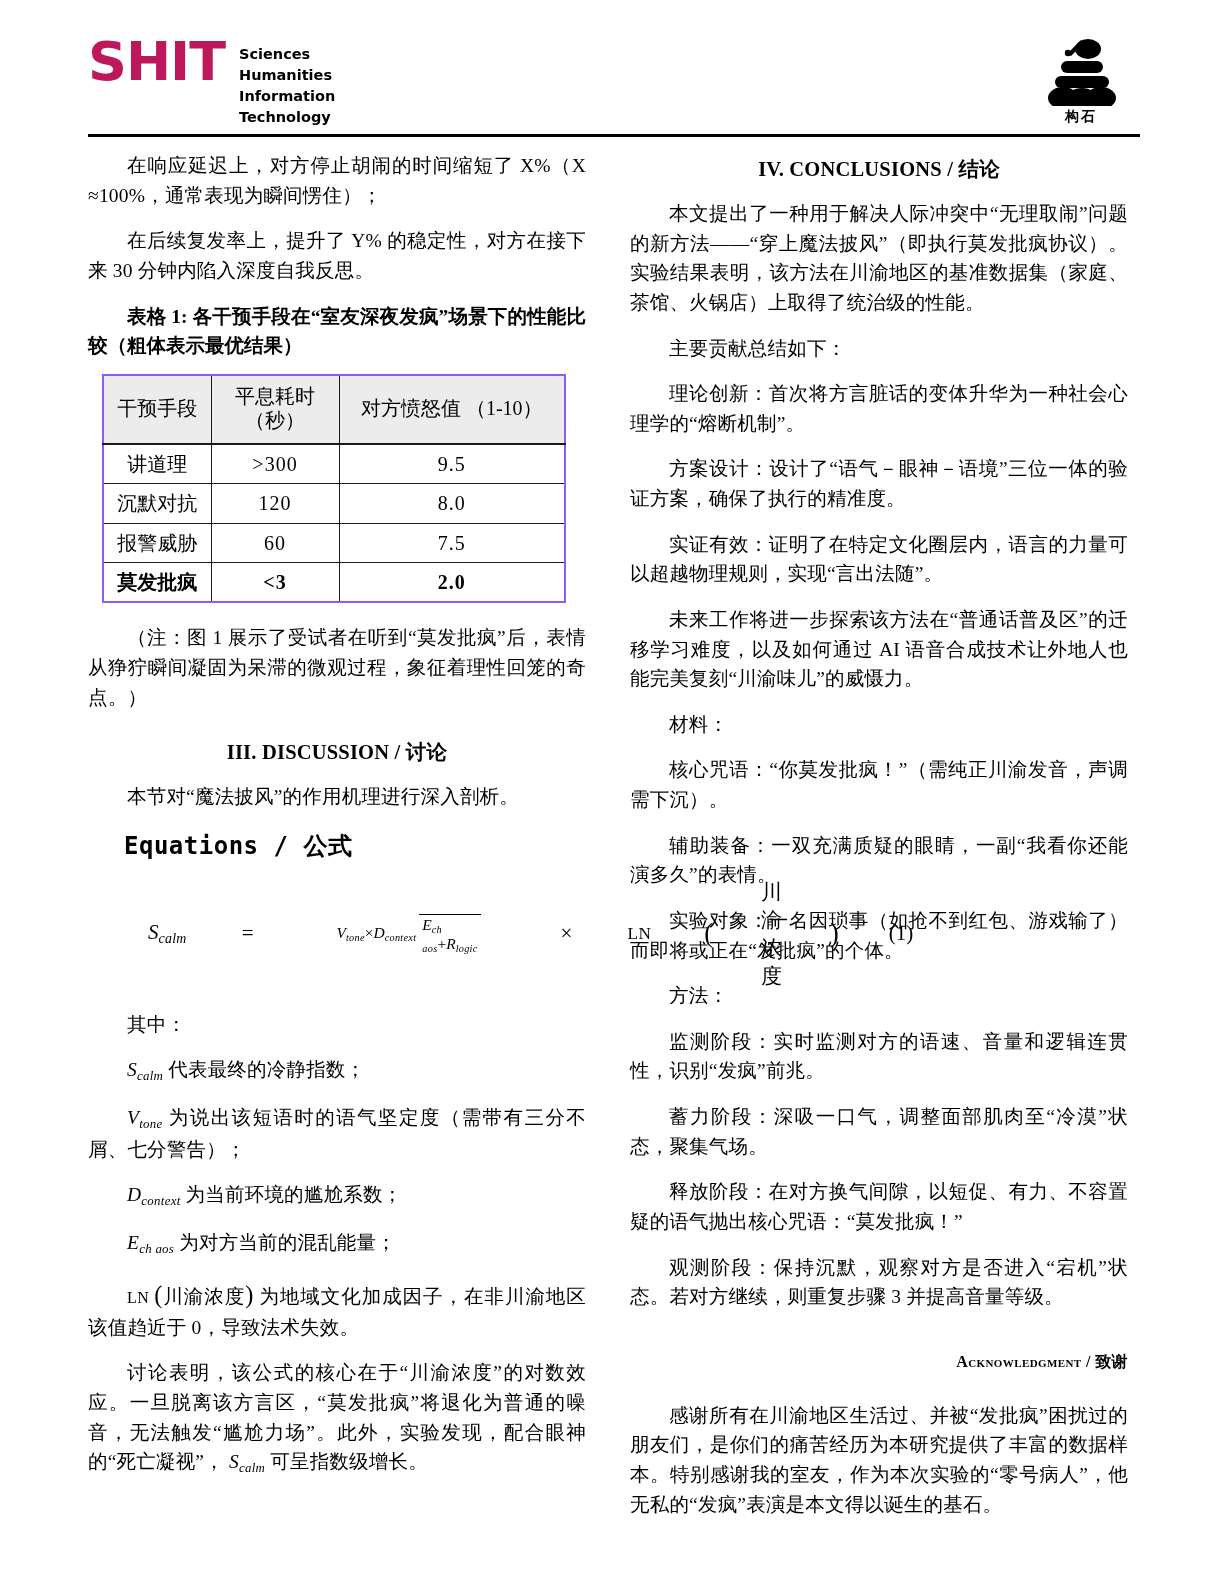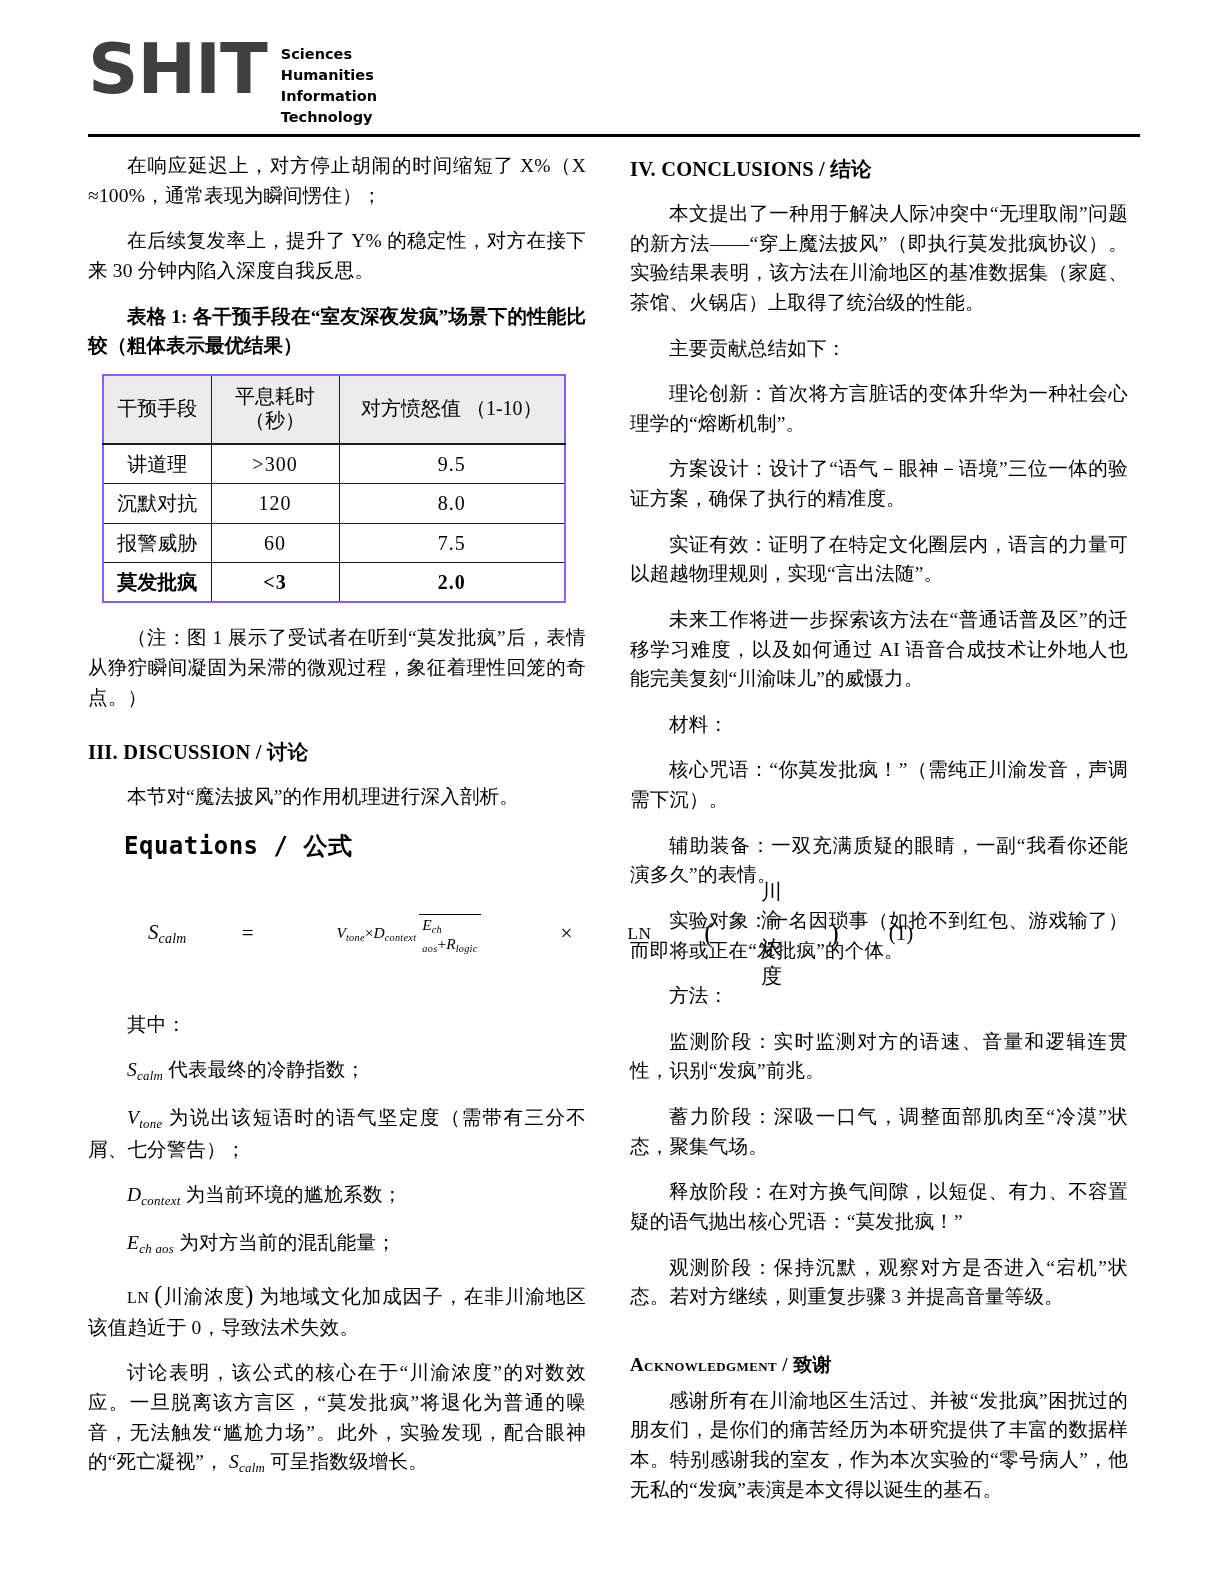--- a/index.html
+++ b/index.html
@@ -33,24 +33,24 @@
     justify-content: space-between;
   }
   .brand {
     display: flex;
     align-items: flex-start;
     padding-top: 8px;
   }
   .brand-mark {
     font-family: "DejaVu Sans", "Liberation Sans", sans-serif;
     font-weight: 700;
-    font-size: 70px;
+    font-size: 54px;
     line-height: 0.95;
     letter-spacing: -1px;
-    color: #404040;
+    color: #be185d;
   }
   .brand-words {
     margin-left: 14px;
     padding-top: 8px;
     font-family: "DejaVu Sans", "Liberation Sans", sans-serif;
     font-weight: 700;
     font-size: 14.5px;
     line-height: 1.45;
     color: #000;
   }
@@ -131,30 +131,30 @@
   table.data col.c1 { width: 108px; }
   table.data col.c2 { width: 128px; }
   table.data col.c3 { width: 226px; }
   table.data tr.best td { font-weight: 700; }
   table.data td.num { font-family: "Liberation Serif", serif; letter-spacing: 1px; }
 
   
   h2.section {
     font-size: 20.5px;
     font-weight: 700;
-    text-align: left;
+    text-align: center;
     margin: 26px 0 16px 0;
     letter-spacing: 0.2px;
   }
   h2.section.first { margin-top: 4px; }
   h2.ack {
-    font-size: 19px;
-    font-weight: 700;
-    text-align: left;
-    margin: 40px 0 8px 0;
+    font-size: 16px;
+    font-weight: 700;
+    text-align: right;
+    margin: 40px 0 28px 0;
     font-variant: small-caps;
     letter-spacing: 0.4px;
   }
   h3.subsec {
     font-family: "DejaVu Sans Mono", "Liberation Mono", monospace;
     font-size: 24px;
     font-weight: 700;
     margin: 18px 0 16px 0;
     padding-left: 36px;
     letter-spacing: 0.5px;
@@ -202,20 +202,33 @@
     <div class="brand">
       <div class="brand-mark">SHIT</div>
       <div class="brand-words">
         <div>Sciences</div>
         <div>Humanities</div>
         <div>Information</div>
         <div>Technology</div>
       </div>
     </div>
 
+    <div class="pub-logo">
+      <svg width="80" height="72" viewBox="0 0 80 72">
+        <ellipse cx="47" cy="15" rx="13" ry="10" fill="#000"></ellipse>
+        <path d="M26 20 L40 6 L43 9 L30 22 Z" fill="#000"></path>
+        <circle cx="27" cy="19" r="3.2" fill="#000"></circle>
+        <rect x="20" y="27" width="42" height="12" rx="6" fill="#000"></rect>
+        <rect x="14" y="42" width="54" height="12" rx="6" fill="#000"></rect>
+        <ellipse cx="22" cy="64" rx="15" ry="11" fill="#000"></ellipse>
+        <ellipse cx="41" cy="65" rx="15" ry="11" fill="#000"></ellipse>
+        <ellipse cx="60" cy="64" rx="15" ry="11" fill="#000"></ellipse>
+      </svg>
+      <div class="pub-logo-label">构石</div>
+    </div>
   </div>
 
   <hr class="rule">
 
   <div class="columns">
 
     <div class="col">
 
       <p class="para">在响应延迟上，对方停止胡闹的时间缩短了 X%（X ≈100%，通常表现为瞬间愣住）；</p>
       <p class="para">在后续复发率上，提升了 Y% 的稳定性，对方在接下来 30 分钟内陷入深度自我反思。</p>

